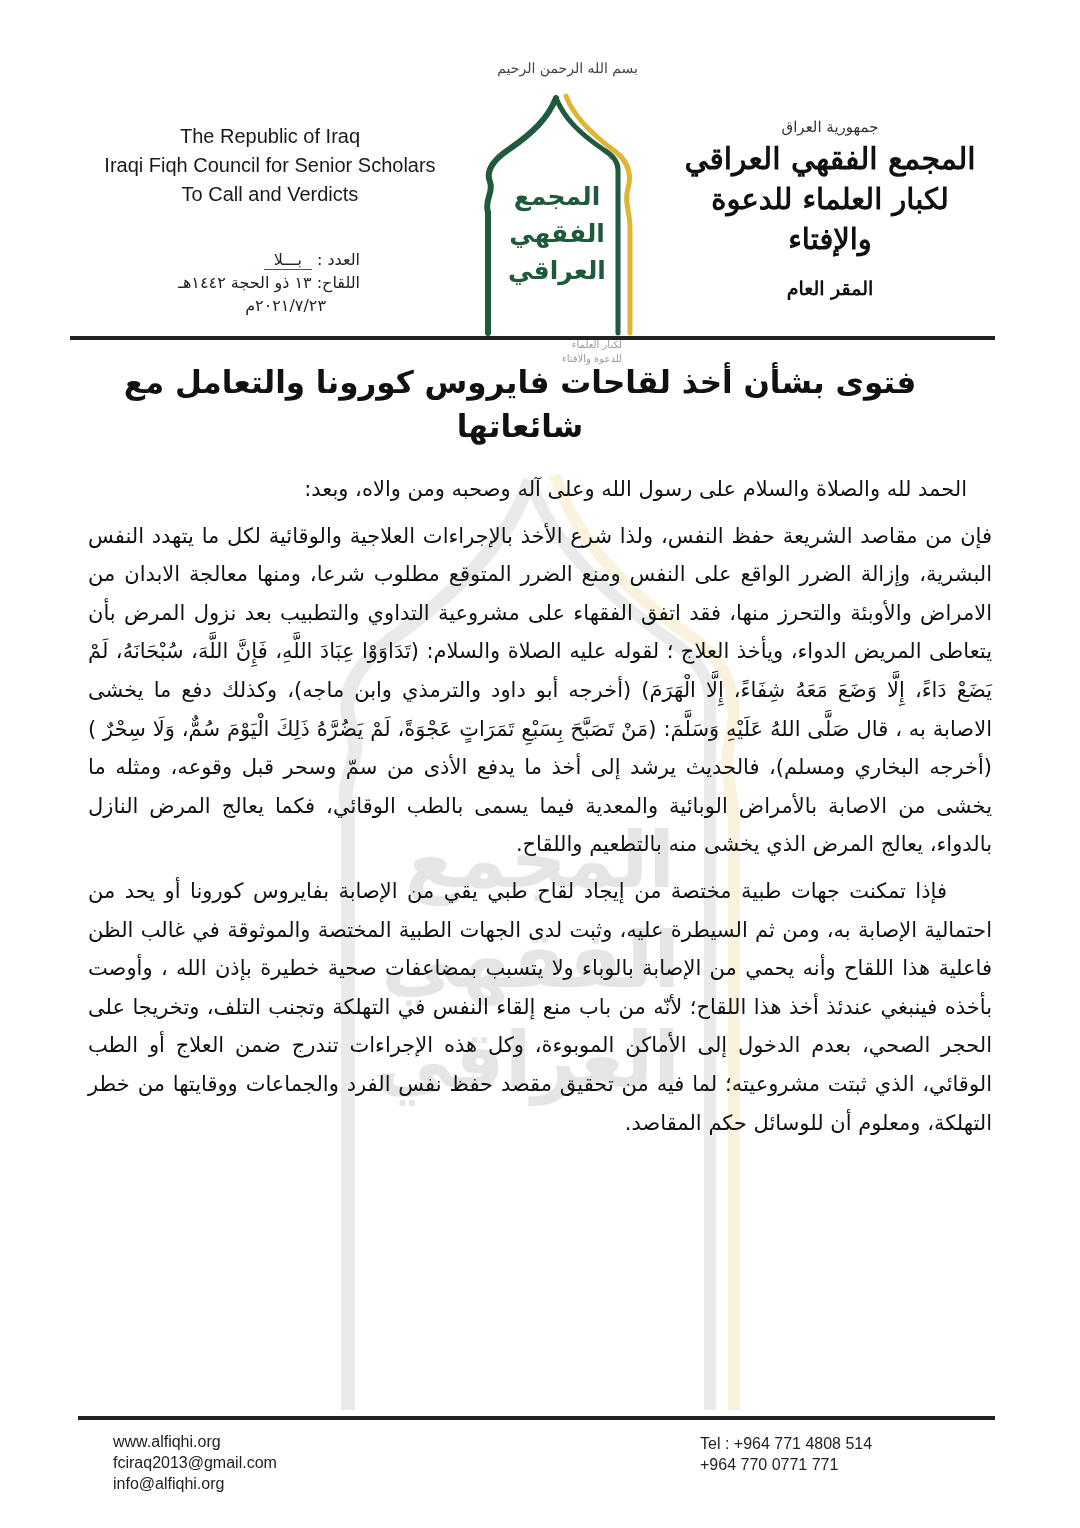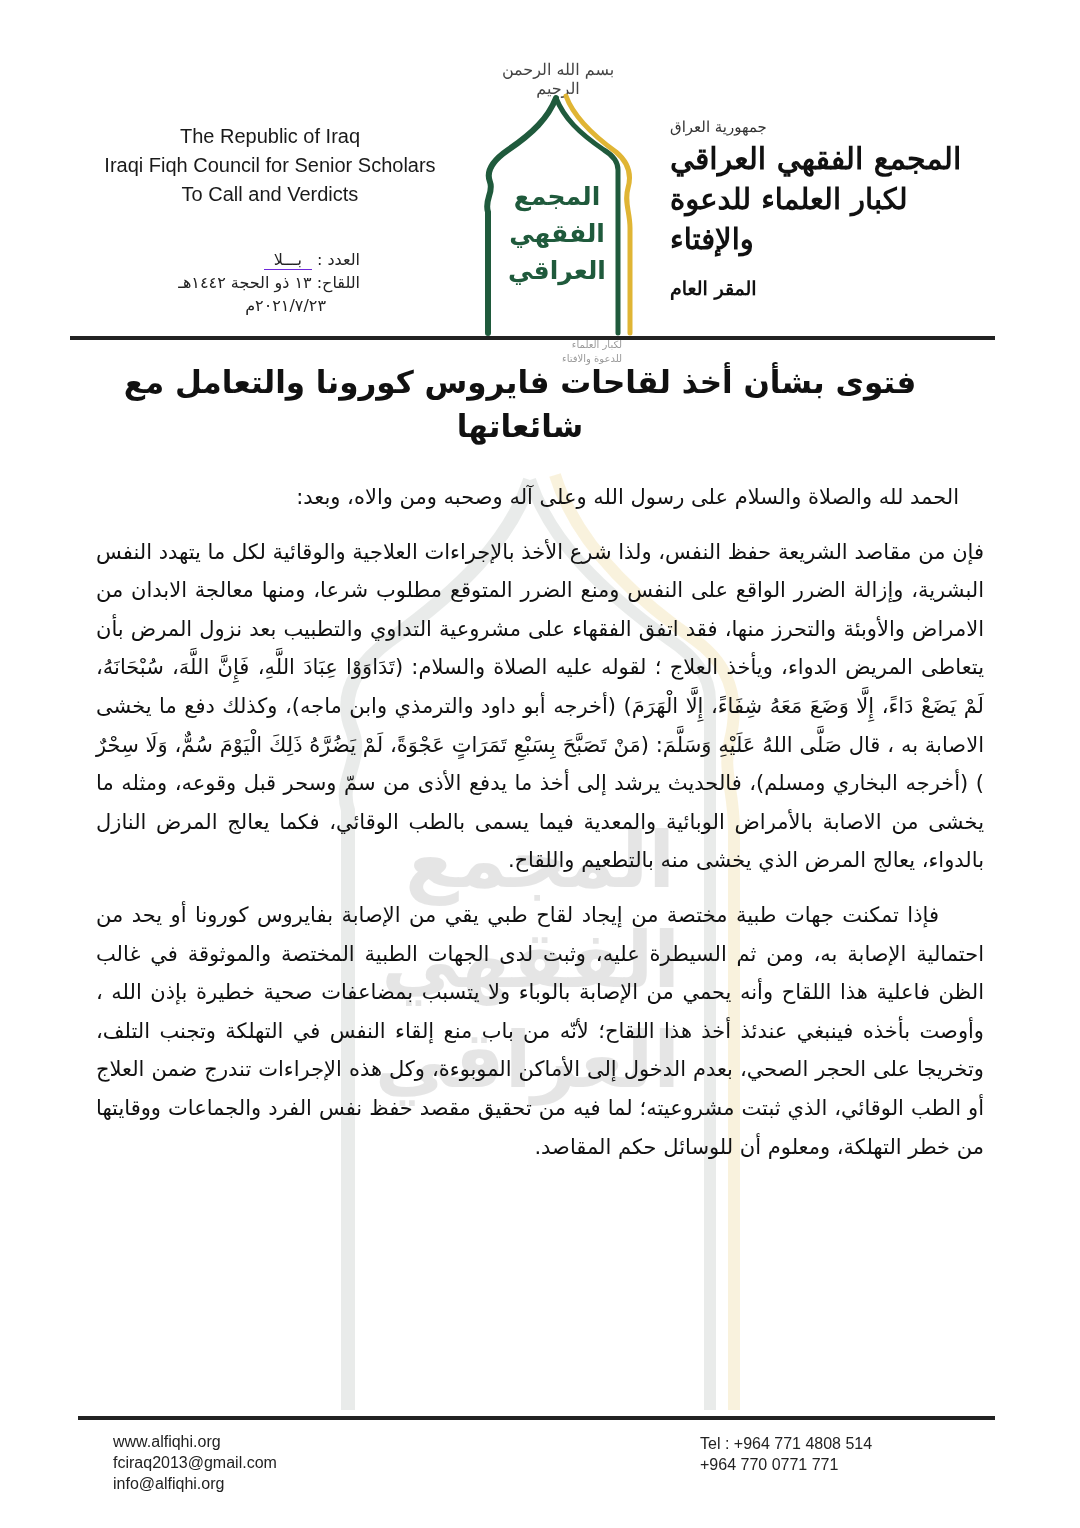--- a/index.html
+++ b/index.html
@@ -19,38 +19,38 @@
     direction: rtl; text-align: right; font-family: "DejaVu Sans", sans-serif;
     font-size: 16px; line-height: 23px; color: #222;
   }
   .ref-block .row { display: block; }
   .ref-block .underline { border-bottom: 1px solid #6d28d9; padding: 0 10px; }
   .ref-block .greg { padding-right: 34px; }
 
   
   .logo { position: absolute; left: 478px; top: 60px; width: 160px; height: 270px; }
   .basmala-small {
-    position: absolute; left: 0; top: 0; width: 160px; text-align: center;
-    font-family: "DejaVu Serif", serif; font-size: 16px; color: #444; direction: rtl;
+    position: absolute; left: 0; top: 0; width: 160px; text-align: right;
+    font-family: "DejaVu Serif", serif; font-size: 14px; color: #444; direction: rtl;
   }
   .logo svg { position: absolute; left: 0; top: 28px; }
   .logo-text {
     position: absolute; left: 14px; top: 118px; width: 130px; direction: rtl;
     text-align: center; font-family: "DejaVu Sans", sans-serif; font-weight: bold;
     color: #1f5a3c; font-size: 25px; line-height: 37px;
   }
   .logo-sub {
     position: absolute; left: 14px; top: 278px; width: 130px; direction: rtl;
     font-size: 10px; line-height: 14px; color: #9a9a9a;
   }
 
   
   .ar-block {
     position: absolute; left: 670px; top: 115px; width: 320px; direction: rtl;
-    text-align: left; font-family: "DejaVu Serif", serif; color: #111;
+    text-align: center; font-family: "DejaVu Serif", serif; color: #111;
   }
   .ar-block .rep { font-size: 15px; line-height: 24px; color: #333; }
   .ar-block .council { font-size: 30px; line-height: 40px; font-weight: bold; }
   .ar-block .scholars { font-size: 29px; line-height: 40px; font-weight: bold; }
   .ar-block .hq { font-size: 19px; line-height: 34px; font-weight: bold; margin-top: 12px; }
 
   .header-rule { position: absolute; left: 70px; top: 336px; width: 925px; height: 4px; background: #222; }
 
   
   .title {
@@ -65,21 +65,21 @@
     position: absolute; left: 70px; top: 350px; width: 280px; direction: rtl; text-align: center;
     font-family: "DejaVu Sans", sans-serif; font-weight: bold; font-size: 78px; line-height: 100px; color: #666;
   }
 
   
   .body {
     position: absolute; left: 80px; top: 462px; width: 920px; direction: rtl;
     font-family: "DejaVu Sans", sans-serif; font-size: 21px; line-height: 38.6px;
     color: #111; text-align: justify; text-align-last: right;
   }
-  .body p { margin: 16px; }
+  .body p { margin: 8px; }
   .body .intro { padding-right: 25px; }
   .body .indent { text-indent: 45px; }
 
   
   .footer-rule { position: absolute; left: 78px; top: 1416px; width: 917px; height: 4px; background: #222; }
   .footer-left {
     position: absolute; left: 113px; top: 1431px; font-family: "Liberation Sans", sans-serif;
     font-size: 16px; line-height: 21px; color: #222;
   }
   .footer-right {

